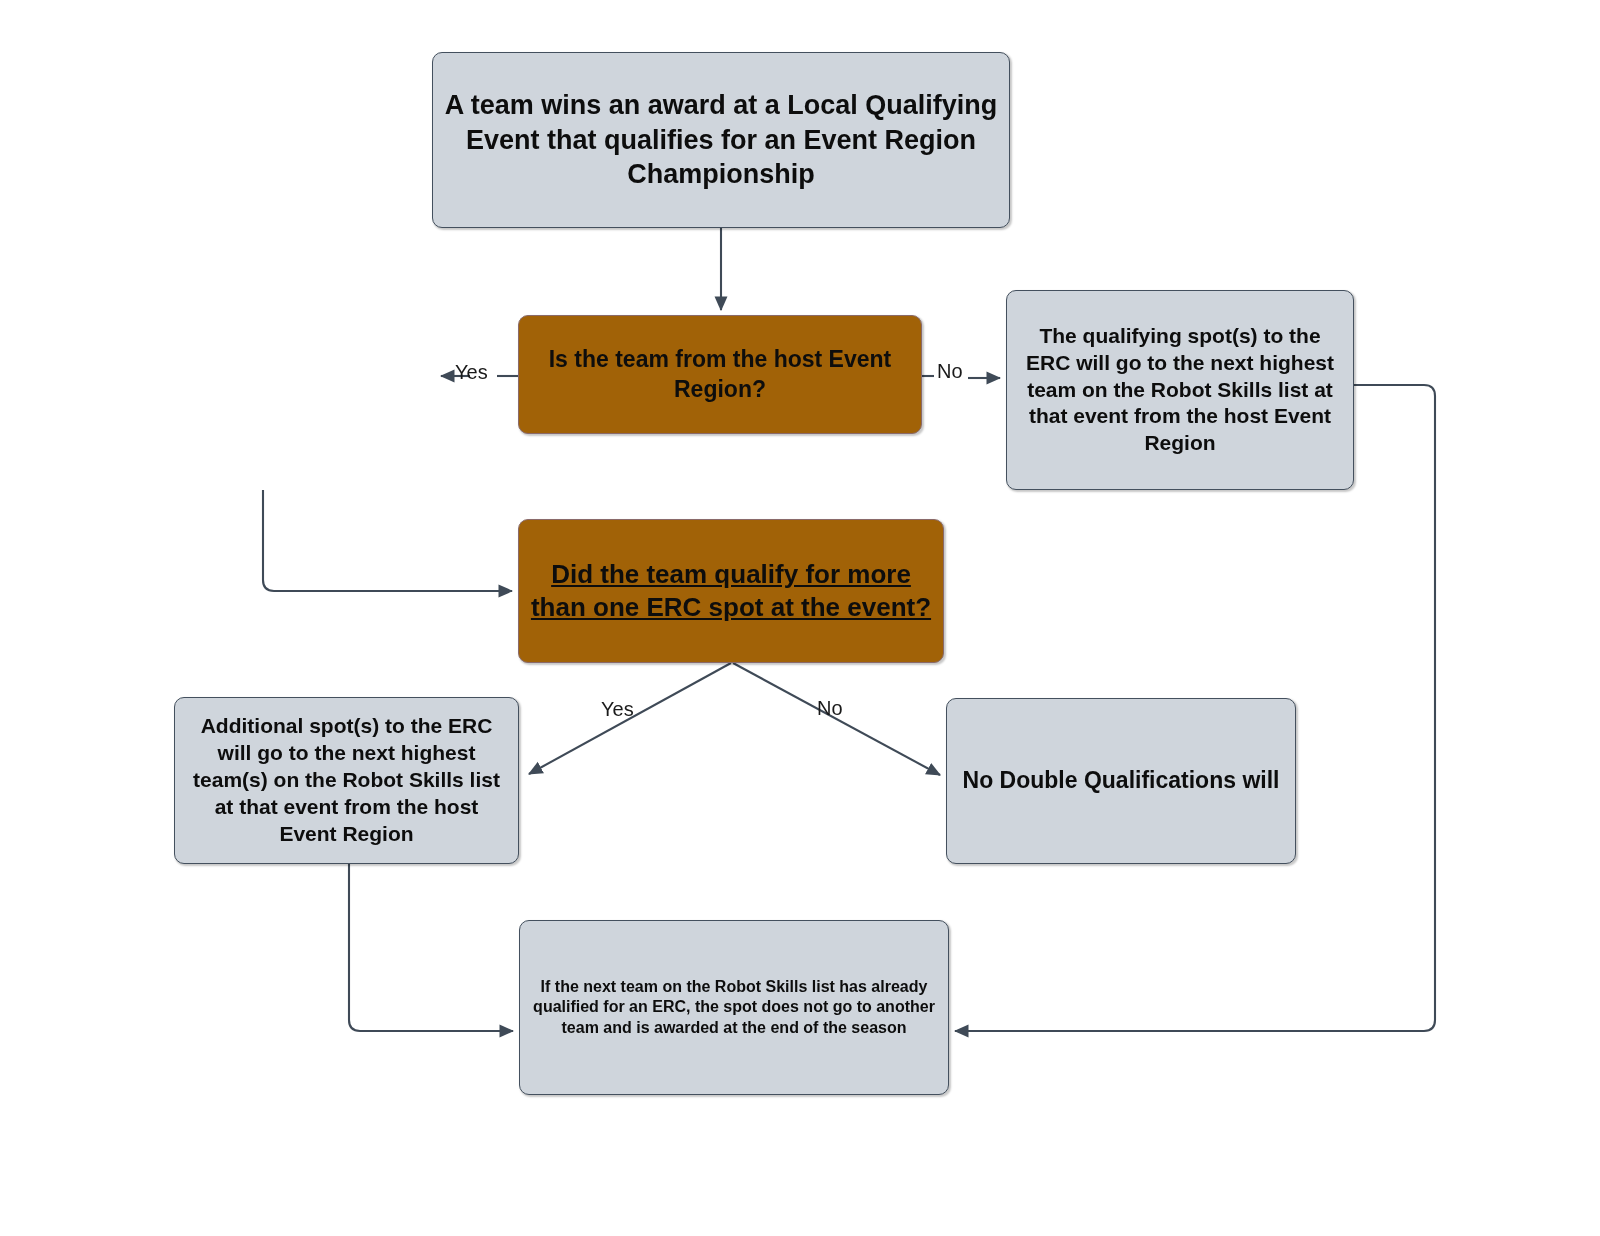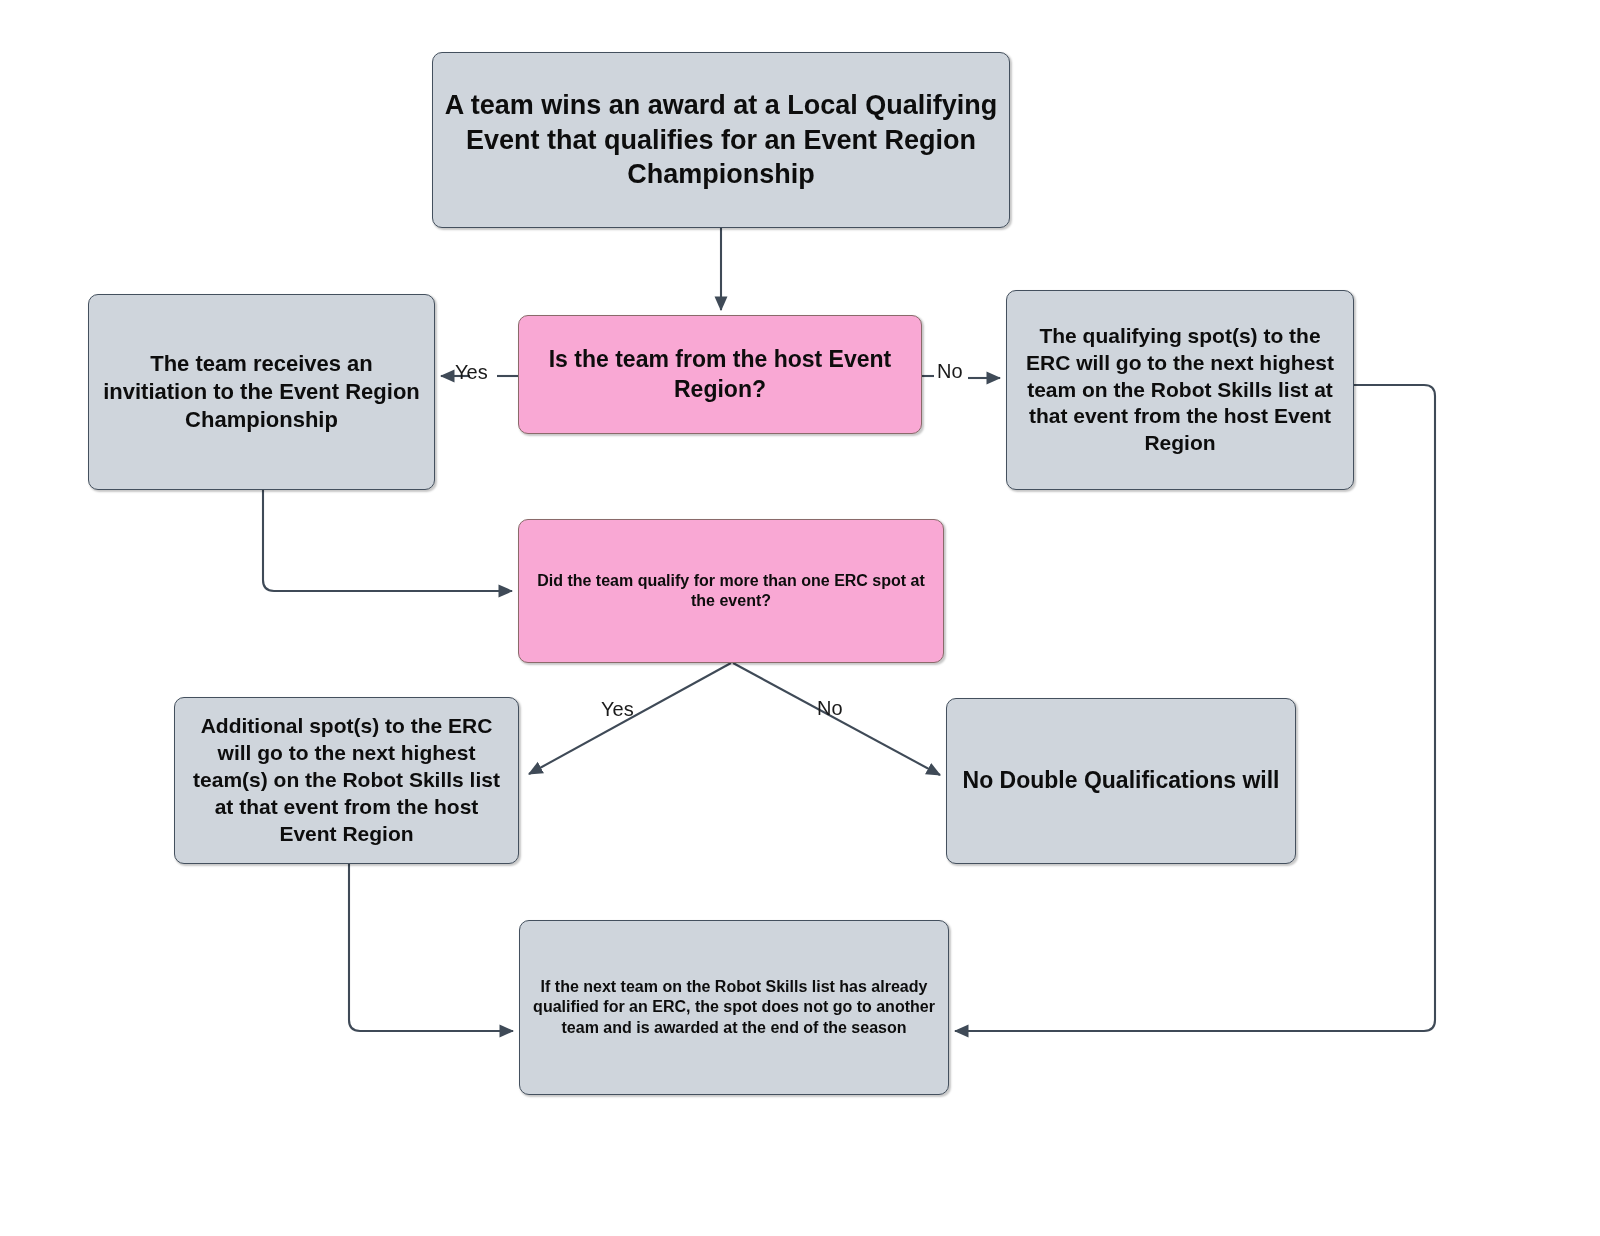--- a/index.html
+++ b/index.html
@@ -36,29 +36,29 @@
     text-align: center;
     border: 1.6px solid #44505e;
     border-radius: 10px;
     font-weight: bold;
     color: #0d0d0d;
     line-height: 1.28;
     padding: 6px 10px;
     box-shadow: 1.5px 1.5px 2px rgba(0,0,0,0.22);
   }
   .node.process { background: #cfd5dc; }
-  .node.decision { background: #f9a8d4; border-color: #8a6a6a; }
+  .node.decision { background: #a16207; border-color: #8a6a6a; }
   .node .txt { display: block; width: 100%; }
 
   
   #n-start   { left: 432px;  top: 52px;   width: 578px; height: 176px; font-size: 27px; }
   #n-invite  { left: 88px;   top: 294px;  width: 347px; height: 196px; font-size: 22px; }
   #n-q1      { left: 518px;  top: 315px;  width: 404px; height: 119px; font-size: 23px; }
   #n-nohost  { left: 1006px; top: 290px;  width: 348px; height: 200px; font-size: 21px; }
-  #n-q2      { left: 518px;  top: 519px;  width: 426px; height: 144px; font-size: 16px; }
+  #n-q2      { left: 518px;  top: 519px;  width: 426px; height: 144px; font-size: 26px; text-decoration: underline; }
   #n-addl    { left: 174px;  top: 697px;  width: 345px; height: 167px; font-size: 21px; }
   #n-nodbl   { left: 946px;  top: 698px;  width: 350px; height: 166px; font-size: 23px; }
   #n-bottom  { left: 519px;  top: 920px;  width: 430px; height: 175px; font-size: 16px; }
 
   .edge-label {
     position: absolute;
     font-family: "Liberation Sans", sans-serif;
     font-size: 20px;
     color: #1a1a1a;
     white-space: nowrap;
@@ -112,23 +112,20 @@
 
     <g>
       <path d="M 1354 385 L 1424 385 Q 1435 385 1435 396 L 1435 1020 Q 1435 1031 1424 1031 L 955 1031" stroke="#3f4a57" stroke-width="2.1" fill="none" marker-end="url(#arrow)"></path>
     </g>
   </svg>
 
   <div class="node process" id="n-start">
     <span class="txt">A team wins an award at a Local Qualifying Event that qualifies for an Event Region Championship</span>
   </div>
 
-  <div class="node process" id="n-invite">
-    <span class="txt">The team receives an invitiation to the Event Region Championship</span>
-  </div>
 
   <div class="node decision" id="n-q1">
     <span class="txt">Is the team from the host Event Region?</span>
   </div>
 
   <div class="node process" id="n-nohost">
     <span class="txt">The qualifying spot(s) to the ERC will go to the next highest team on the Robot Skills list at that event from the host Event Region</span>
   </div>
 
   <div class="node decision" id="n-q2">

